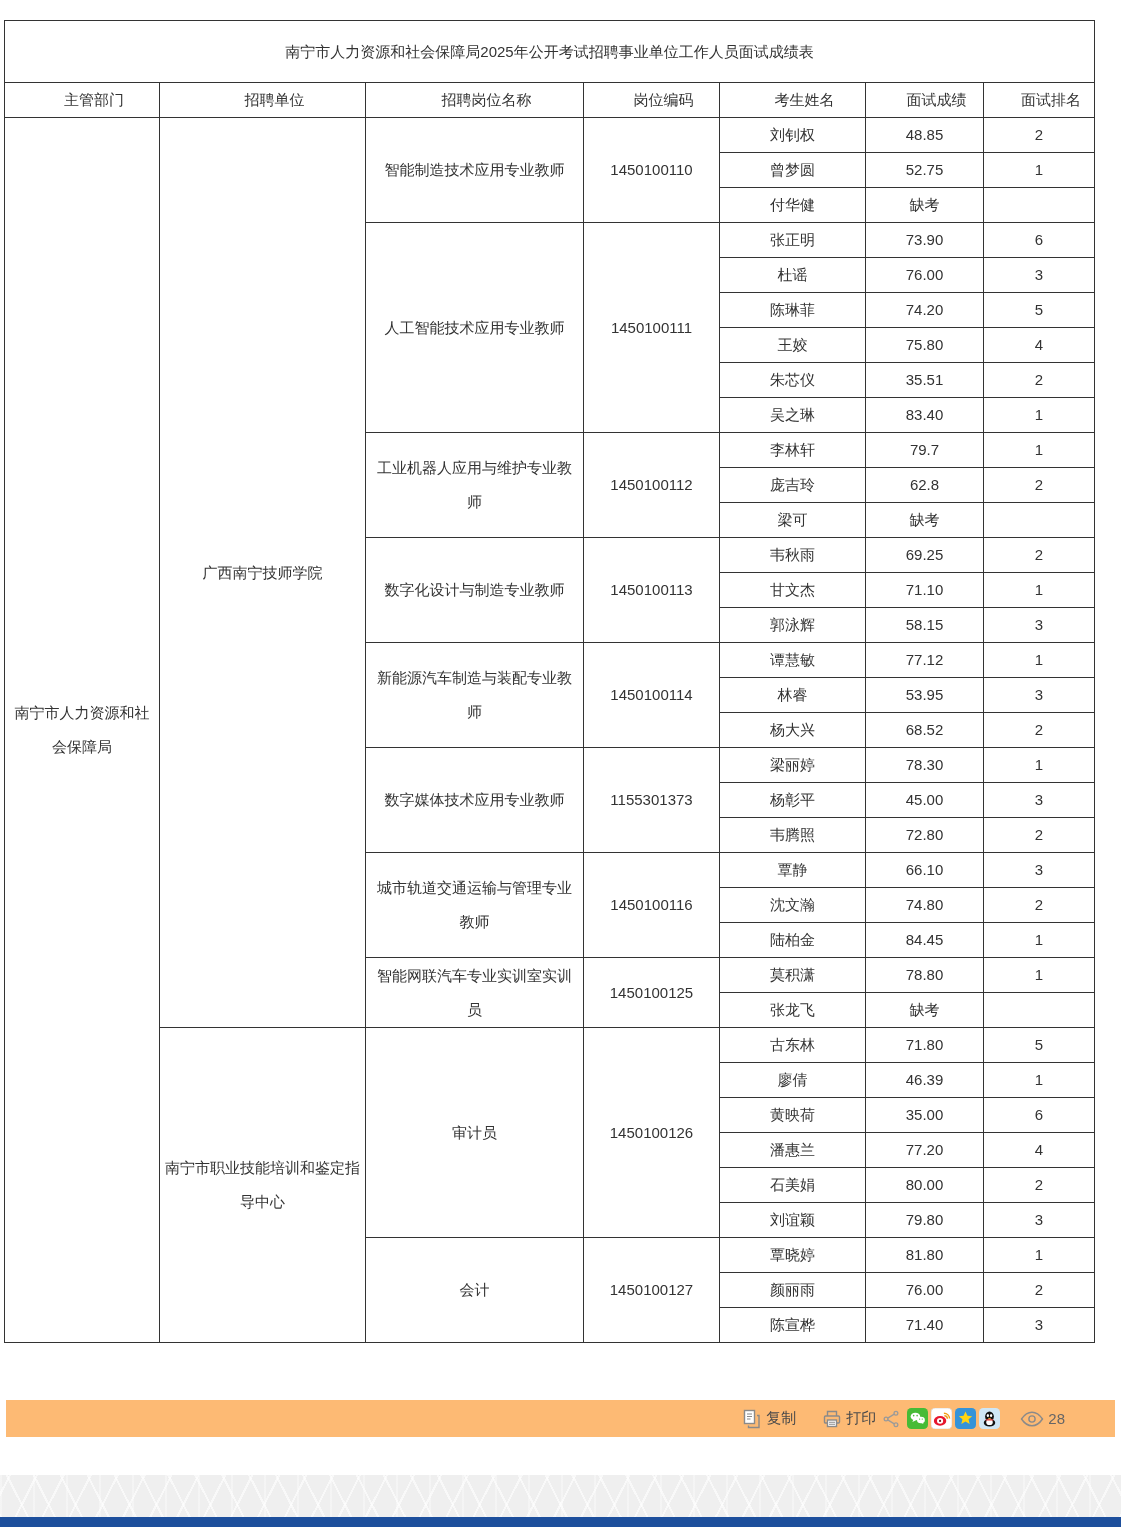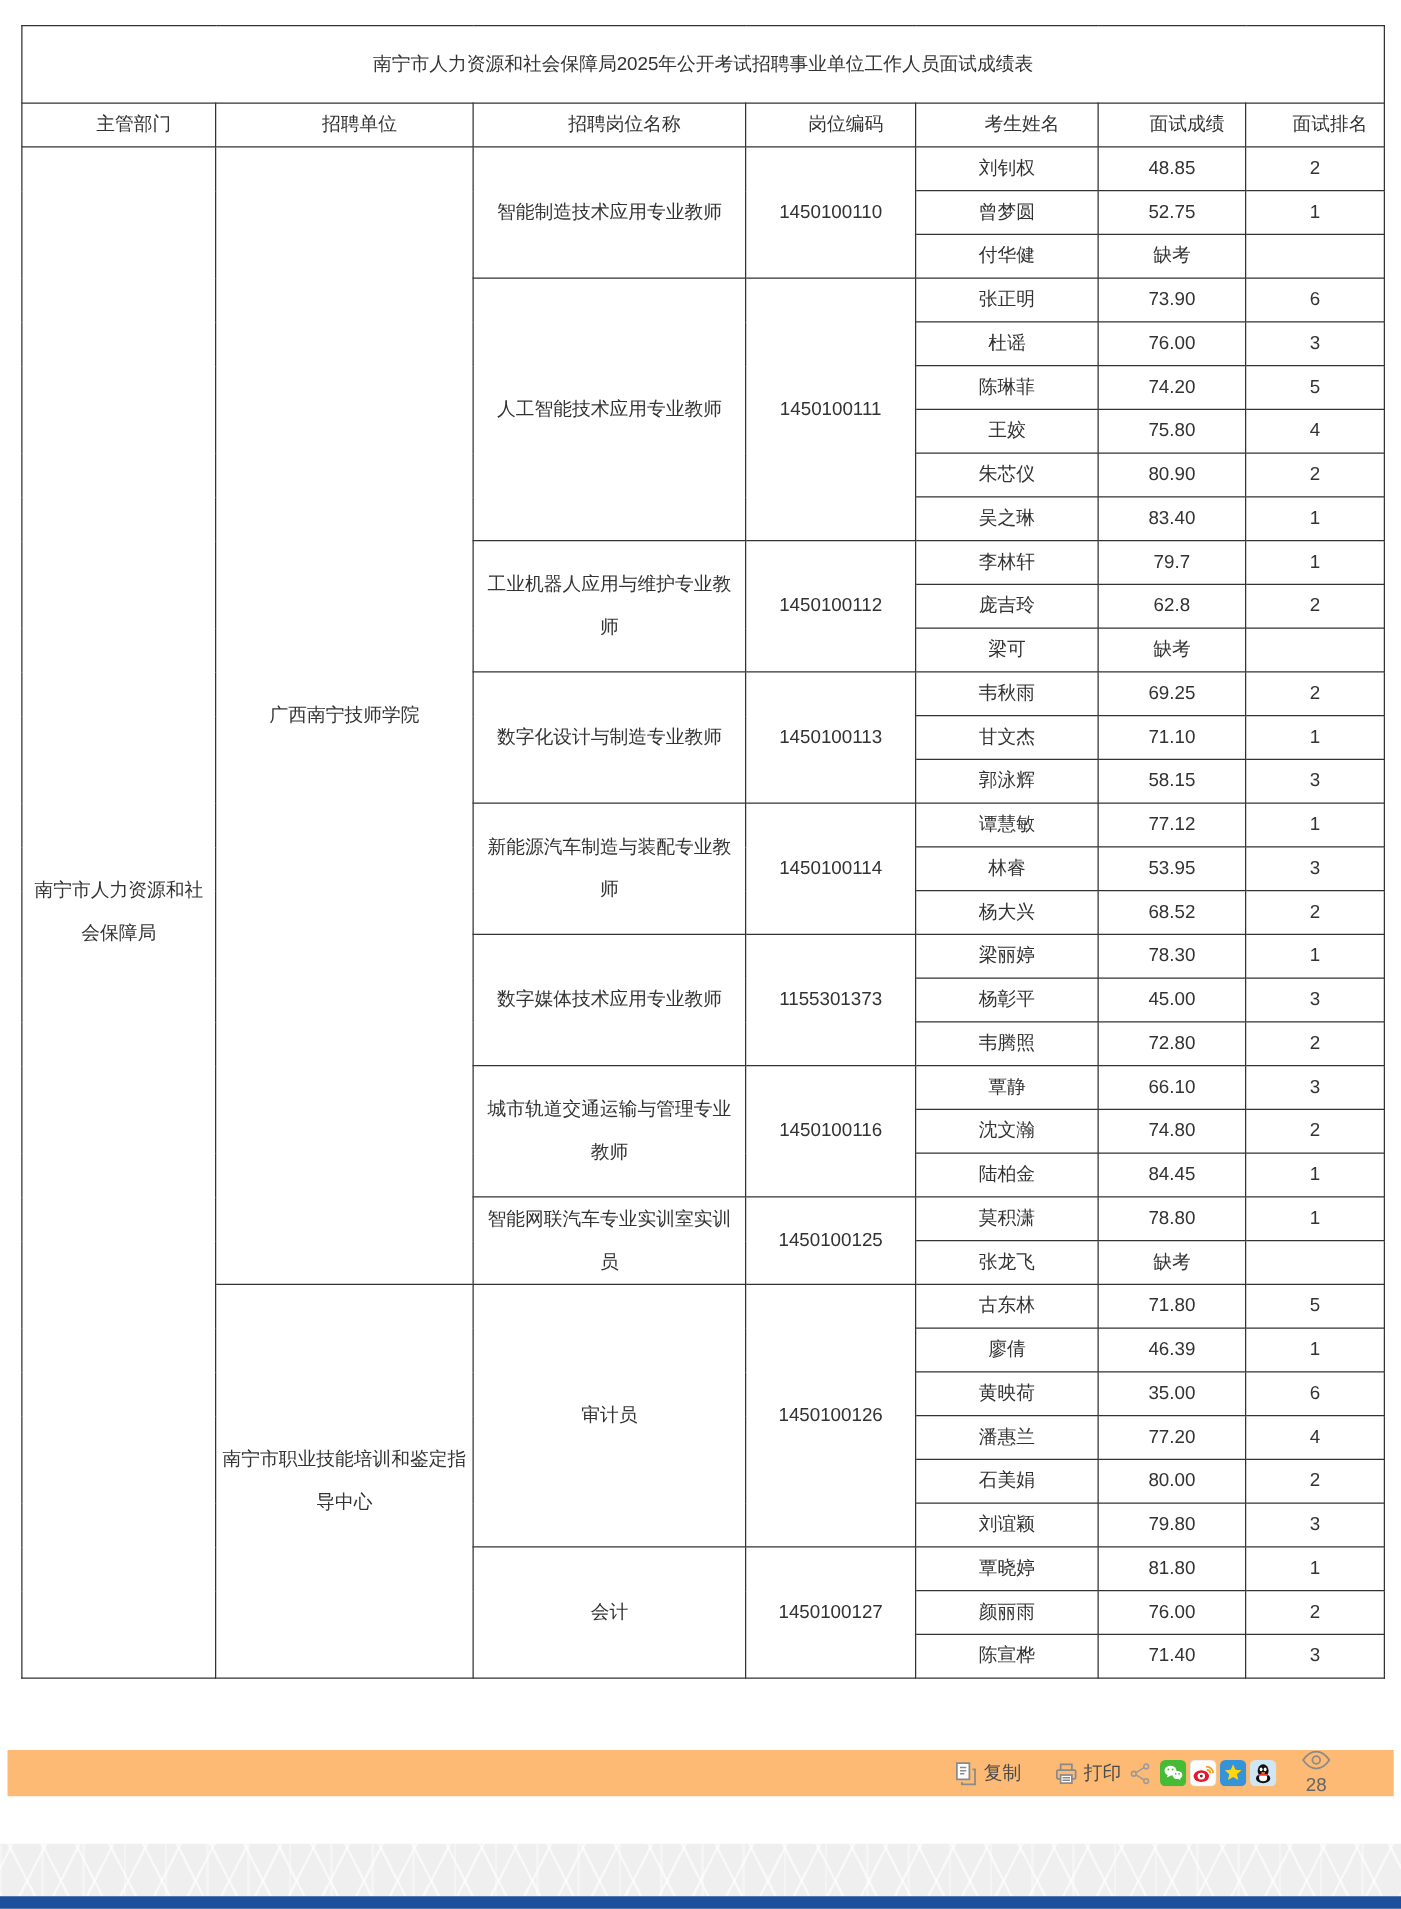--- a/index.html
+++ b/index.html
@@ -3,21 +3,21 @@
 <meta charset="utf-8">
 <style>
   html,body{margin:0;padding:0;}
   body{
     width:1121px;height:1527px;position:relative;background:#ffffff;
     font-family:"Liberation Sans","DejaVu Sans",sans-serif;color:#333;
     overflow:hidden;
   }
   
   .score-table{
-    position:absolute;left:17px;top:20px;width:1090px;
+    position:absolute;left:4px;top:20px;width:1090px;
     border-collapse:collapse;table-layout:fixed;border-radius:13px;
   }
   .score-table td,.score-table th{
     border:1px solid #333;text-align:center;vertical-align:middle;
     font-size:15px;font-weight:normal;color:#333;padding:0 4px;
     line-height:2.25;word-break:break-all;
   }
   .title-cell{
     height:61px;font-size:17px;color:#000;line-height:1.4;
   }
@@ -31,21 +31,21 @@
   }
   .tb-item{
     display:flex;align-items:center;gap:4px;font-size:15px;color:#4a4a4a;
     cursor:pointer;
   }
   .tb-item.copy{margin-right:26px;}
   .tb-item.print{margin-right:6px;}
   .tb-ic{display:inline-flex;align-items:center;}
   .soc{margin-left:3px;cursor:pointer;}
   .share-glyph{margin-right:4px;cursor:pointer;}
-  .views{margin-left:20px;color:#666;cursor:default;flex-direction:column;}
+  .views{margin-left:20px;color:#666;cursor:default;}
   
   .pattern-band{
     position:absolute;left:0;top:1475px;width:1121px;height:42px;
     background-color:#efefef;
     background-image:
       repeating-linear-gradient(63deg, rgba(255,255,255,.6) 0 2px, rgba(0,0,0,0) 2px 24px),
       repeating-linear-gradient(-63deg, rgba(255,255,255,.6) 0 2px, rgba(0,0,0,0) 2px 24px),
       repeating-linear-gradient(90deg, rgba(255,255,255,.35) 0 2px, rgba(0,0,0,0) 2px 33px);
   }
   .blue-band{
@@ -117,21 +117,21 @@
         <td>74.20</td>
         <td>5</td>
       </tr>
       <tr>
         <td>王姣</td>
         <td>75.80</td>
         <td>4</td>
       </tr>
       <tr>
         <td>朱芯仪</td>
-        <td>80.90</td>
+        <td>35.51</td>
         <td>2</td>
       </tr>
       <tr>
         <td>吴之琳</td>
         <td>83.40</td>
         <td>1</td>
       </tr>
       <tr>
         <td rowspan="3">工业机器人应用与维护专业教师</td>
         <td rowspan="3">1450100112</td>

